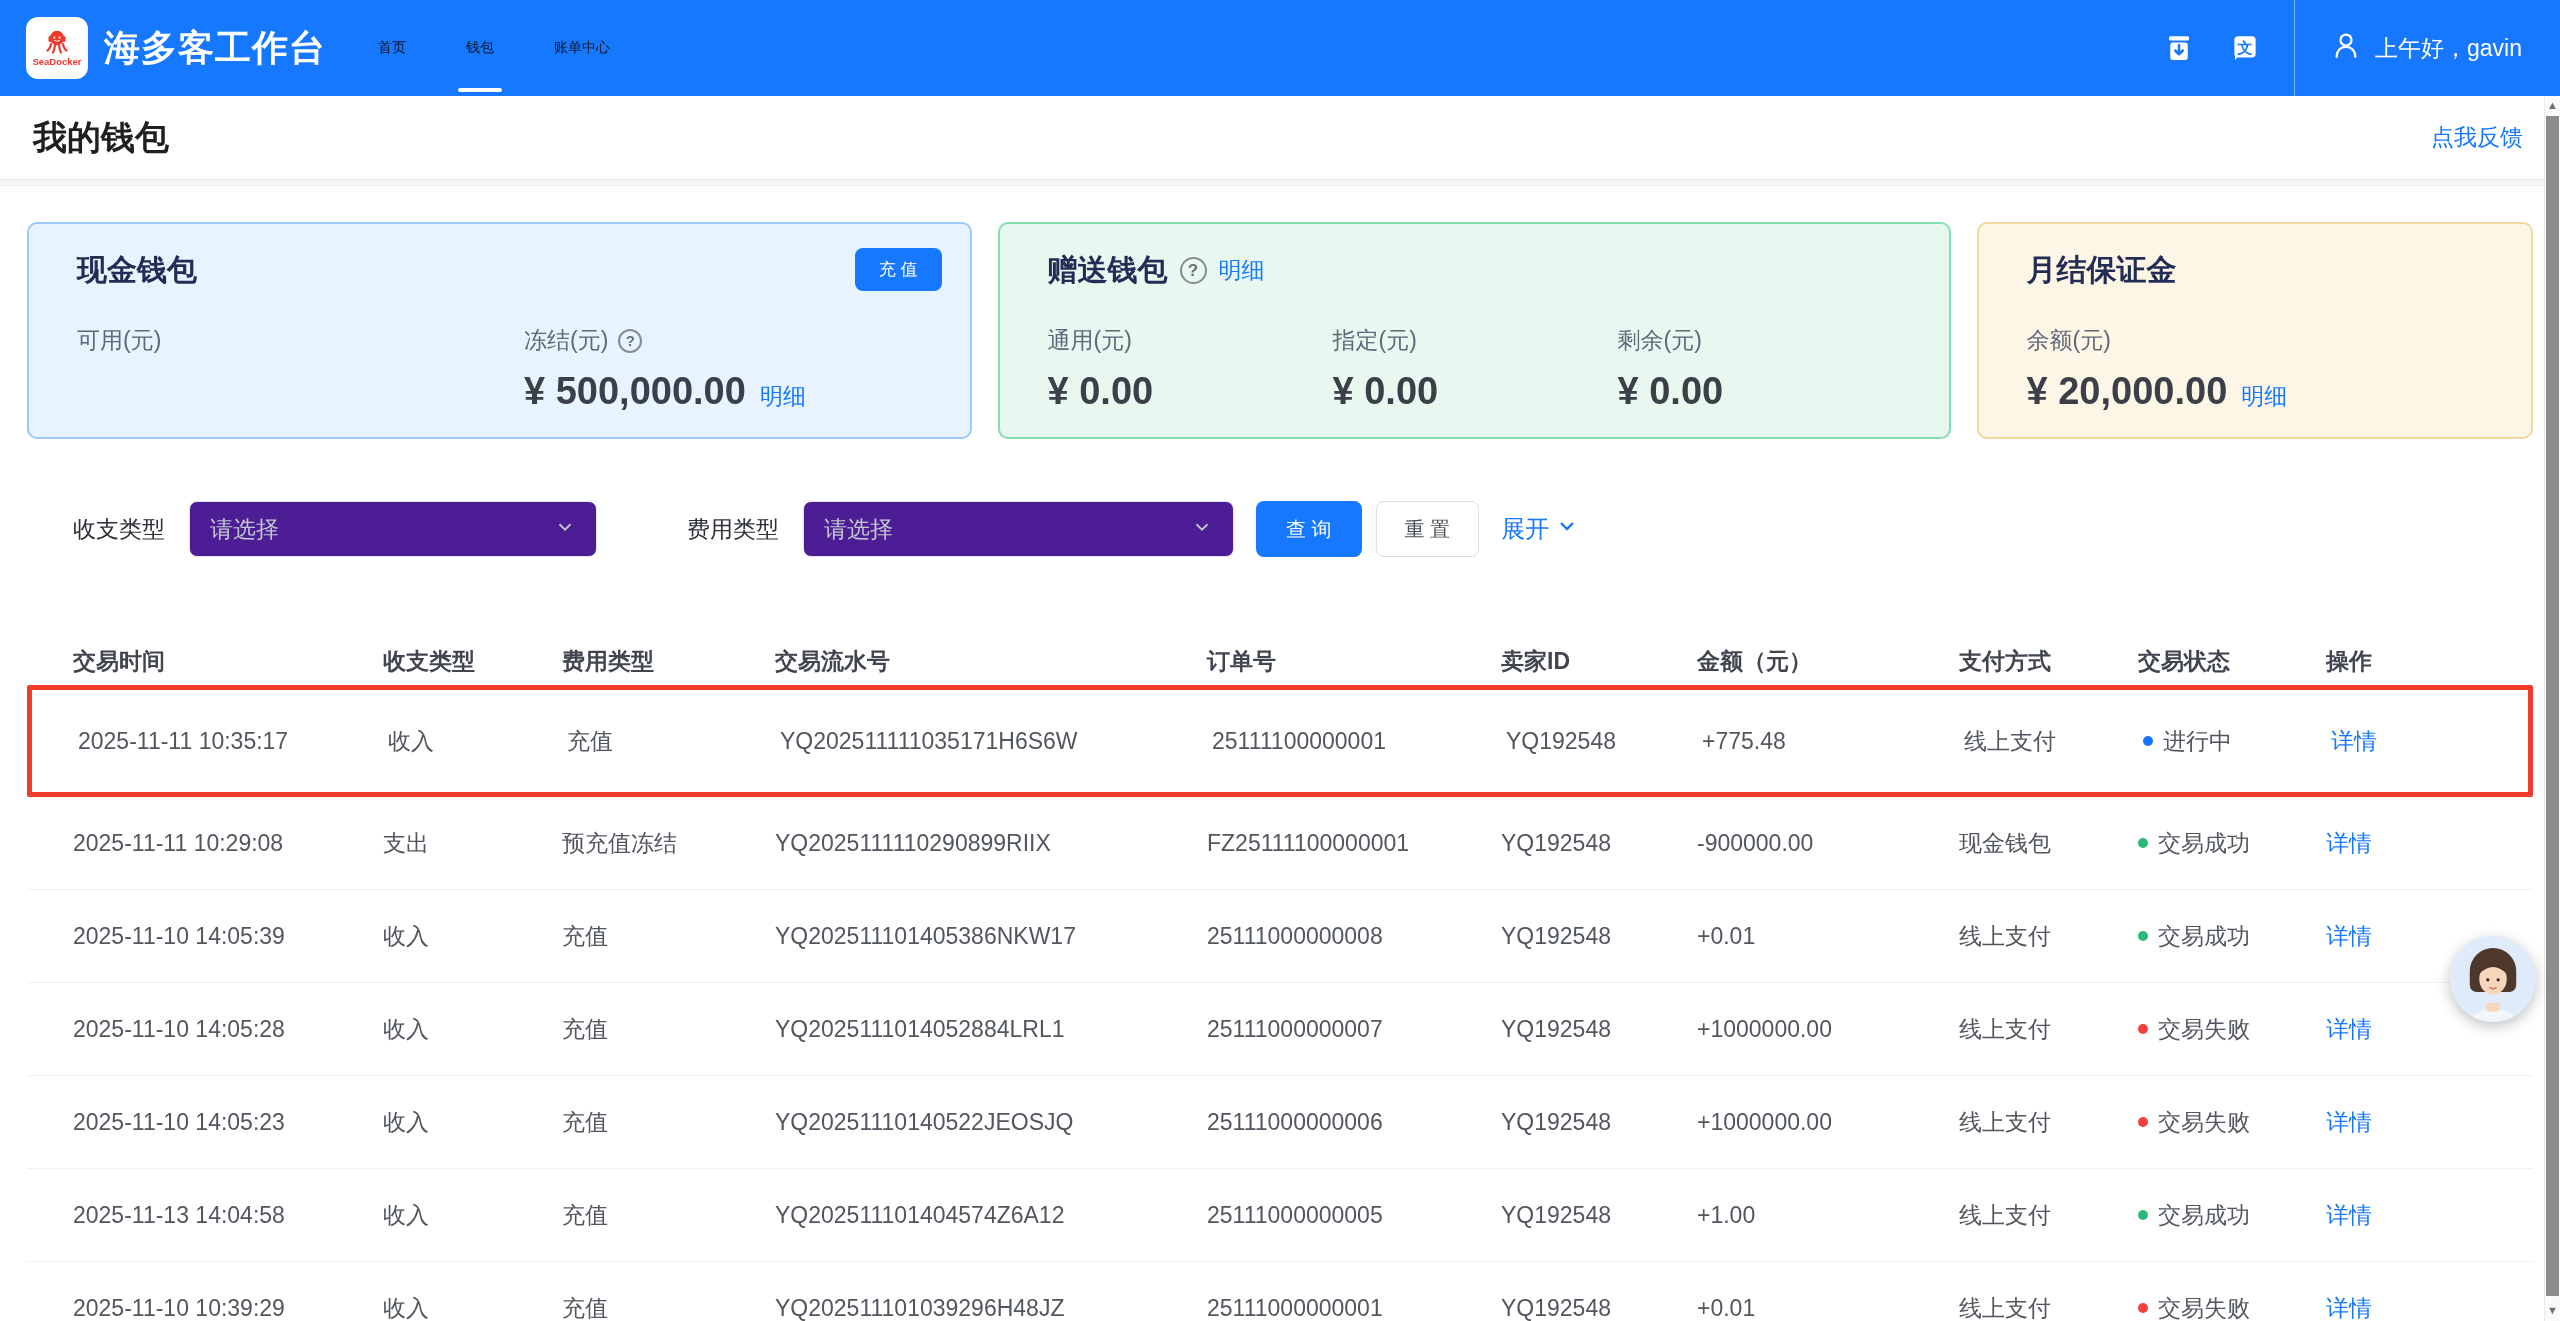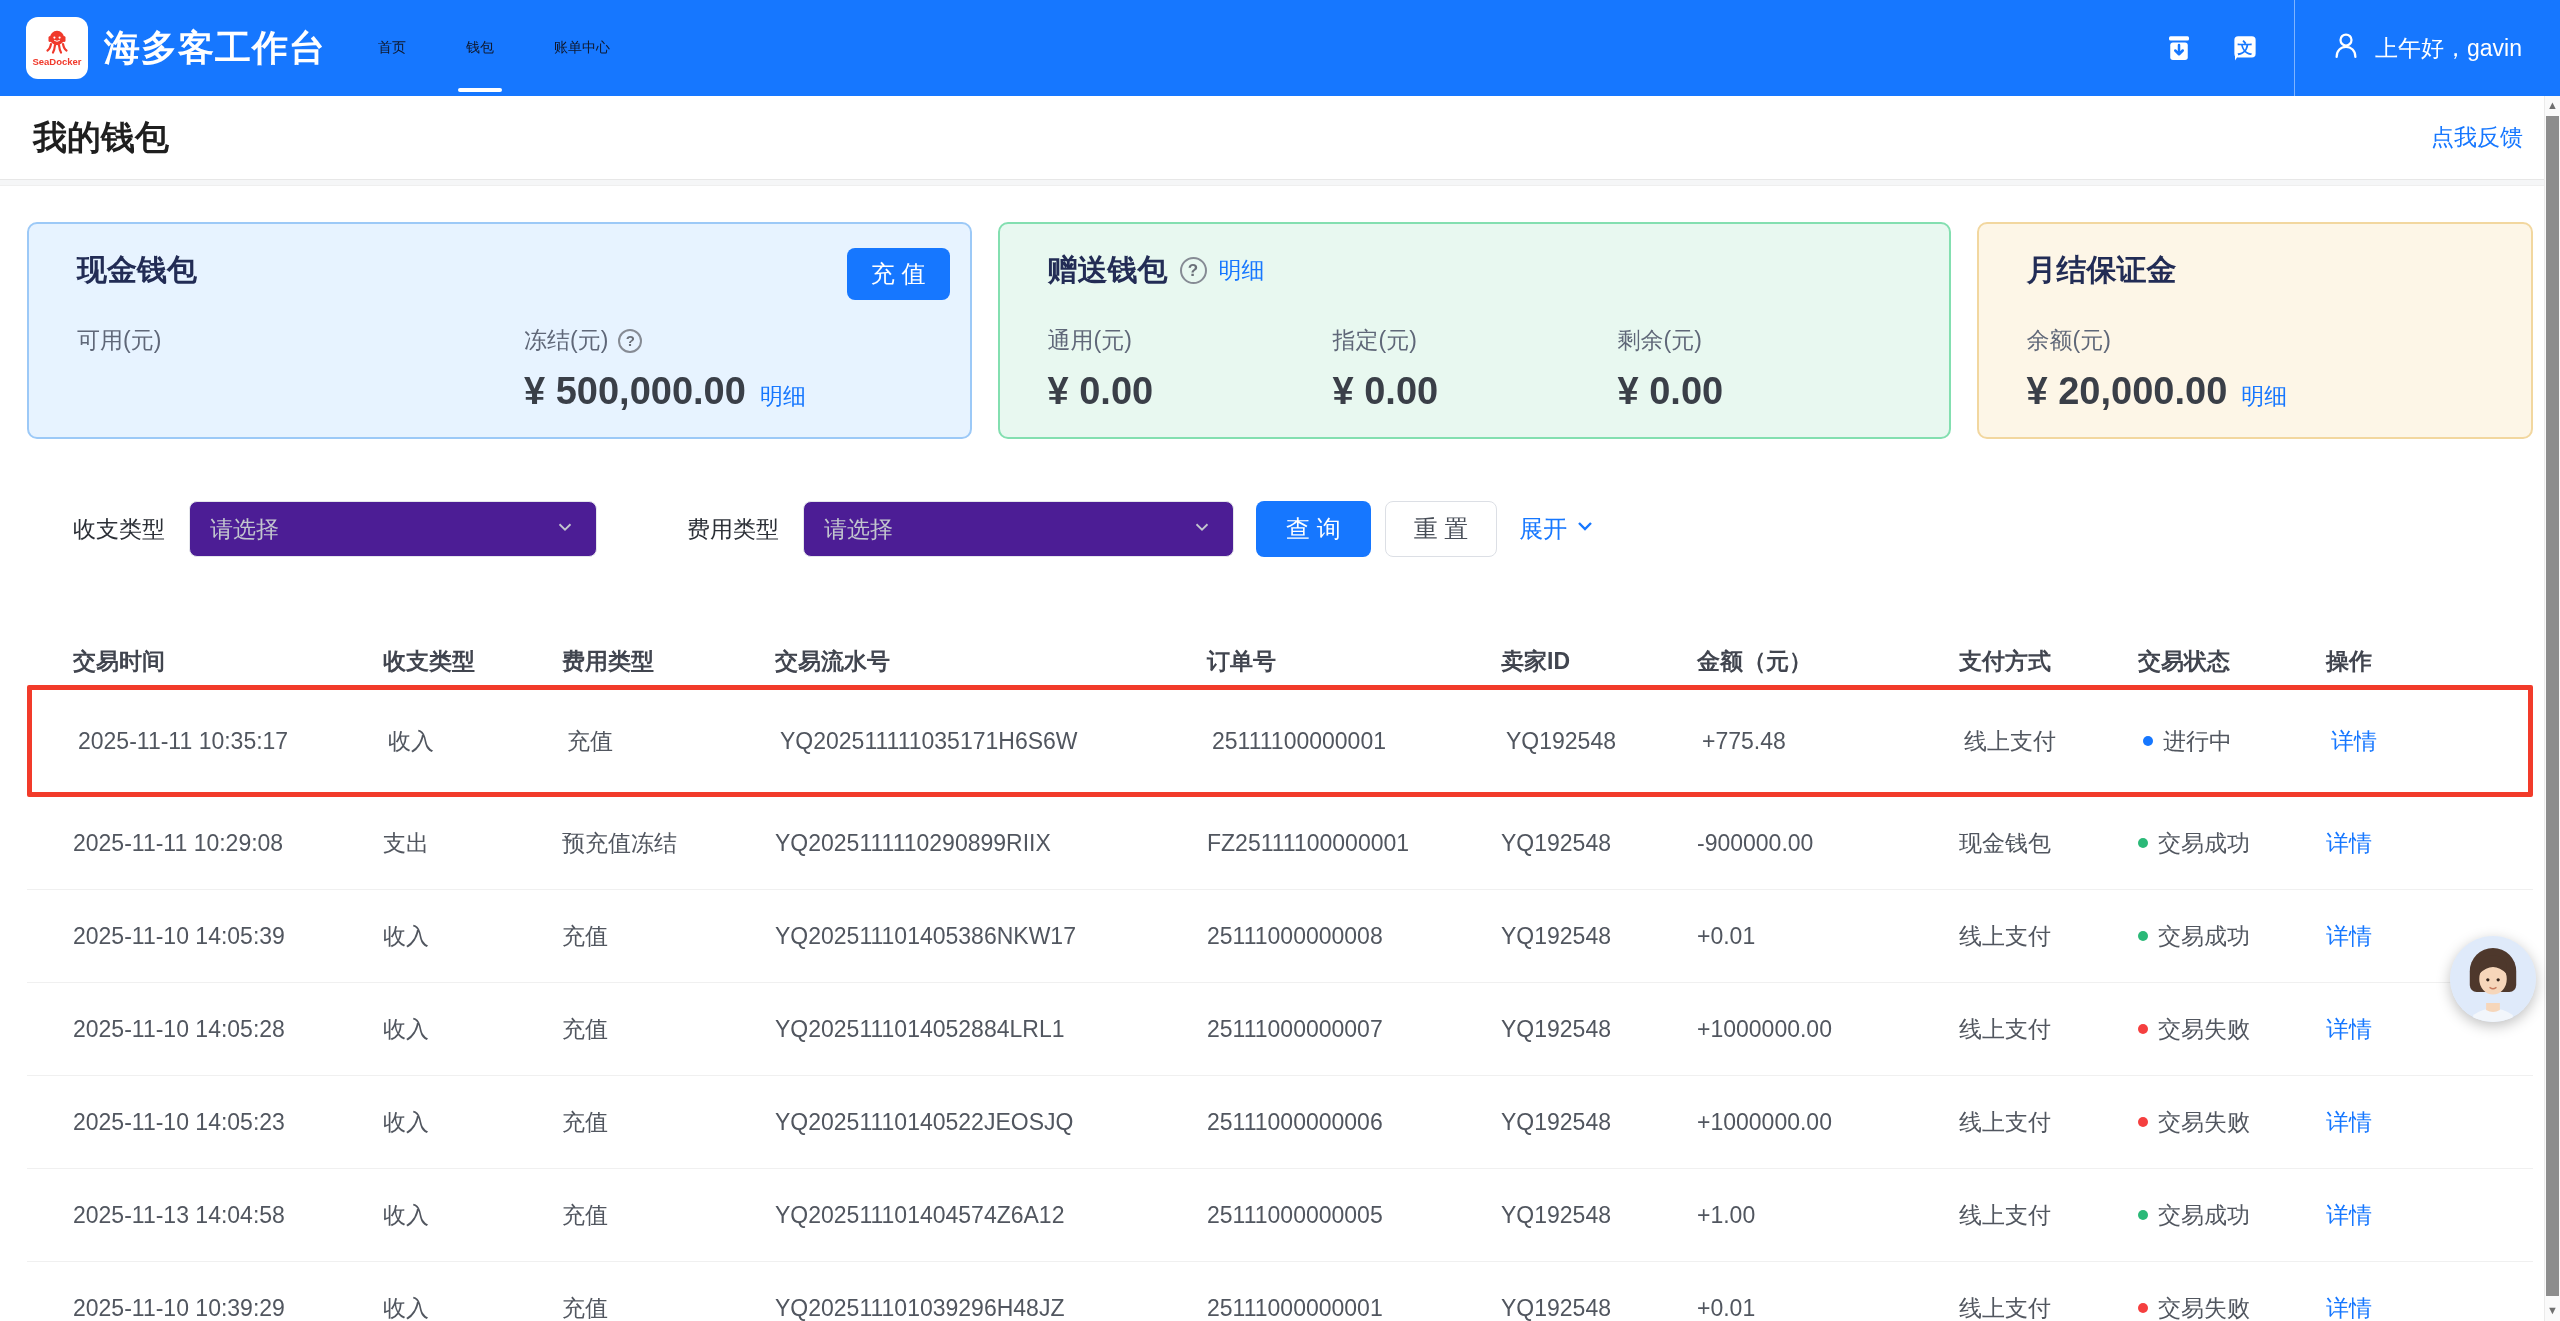--- a/index.html
+++ b/index.html
@@ -40,33 +40,33 @@
   .card-title-row { display:flex; align-items:center; }
   .card-title { font-size:30px; font-weight:700; color:#222c55; }
   .help-icon { width:27px; height:27px; border:2px solid #868b94; border-radius:50%; color:#6a6f78; font-size:17px; font-weight:700; display:inline-flex; align-items:center; justify-content:center; margin-left:12px; flex:0 0 auto; }
   .help-icon.sm { width:24px; height:24px; font-size:15px; margin-left:10px; }
   .card-title-row .detail { font-size:23px; margin-left:12px; }
   .stats { display:flex; margin-top:34px; }
   .stat { }
   .stat-label { font-size:23px; color:#5f6778; display:flex; align-items:center; }
   .stat-value { margin-top:14px; font-size:38px; font-weight:600; color:#3a3f48; display:flex; align-items:baseline; white-space:nowrap; }
   .stat-value .detail { font-size:23px; font-weight:400; margin-left:14px; }
-  .recharge-btn { position:absolute; top:24px; right:20px; background:#1677ff; color:#fff; font-size:24px; border:none; border-radius:8px; padding:10px 24px; cursor:pointer; }
+  .recharge-btn { position:absolute; top:24px; right:28px; background:#1677ff; color:#fff; font-size:17px; border:none; border-radius:8px; padding:10px 24px; cursor:pointer; }
   .cash-col1 { width:447px; }
   .gift-col { width:285px; }
 
   
   .filter-row { margin-top:62px; display:flex; align-items:center; padding-left:46px; height:56px; }
   .filter-label { font-size:23px; color:#2b2f36; margin-right:24px; white-space:nowrap; }
   .select { width:408px; height:56px; border:1px solid #e4e6eb; border-radius:8px; display:flex; align-items:center; justify-content:space-between; padding:0 20px; background:#4c1d95; cursor:pointer; }
   .select.w2 { width:431px; }
   .select .placeholder { color:#c2c6ce; font-size:23px; }
   .select svg { width:22px; height:22px; }
   .gap1 { width:90px; }
-  .btn { height:56px; border-radius:8px; font-size:24px; cursor:pointer; }
+  .btn { height:56px; border-radius:8px; font-size:20px; cursor:pointer; }
   .btn-primary { background:#1677ff; color:#fff; border:none; padding:0 30px; margin-left:22px; }
   .btn-plain { background:#fff; color:#474d57; border:1px solid #dcdfe5; padding:0 28px; margin-left:14px; }
   .expand { display:flex; align-items:center; gap:6px; font-size:24px; margin-left:22px; }
   .expand svg { width:24px; height:24px; }
 
   
   .table { margin-top:80px; }
   .trow { display:grid; grid-template-columns:310px 179px 213px 432px 294px 196px 262px 179px 188px 1fr; align-items:center; padding-left:46px; }
   .thead { height:48px; font-size:23px; font-weight:700; color:#41454f; }
   .brow { height:93px; font-size:23px; color:#51565f; border-bottom:1px solid #f0f0f0; background:#fff; }

